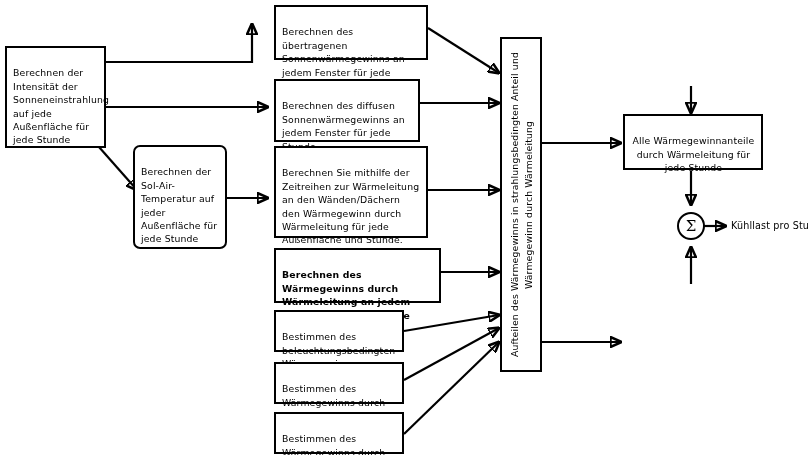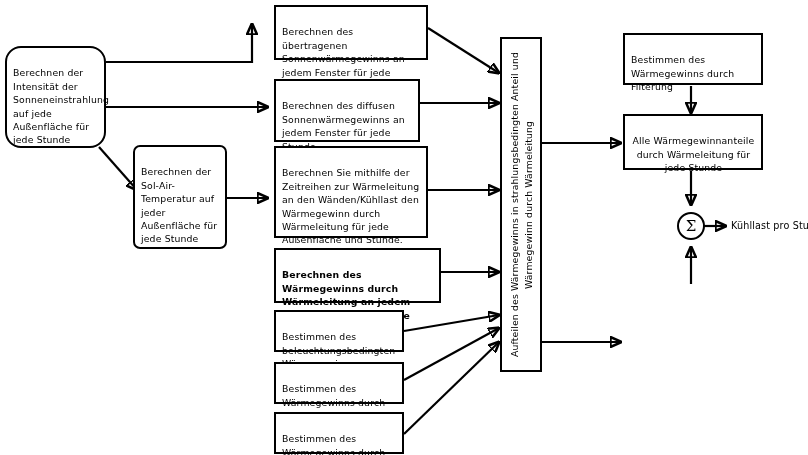--- a/index.html
+++ b/index.html
@@ -116,38 +116,38 @@
 
     <path d="M 691 86 L 691 113" marker-end="url(#arw)"></path>
 
     <path d="M 691 171 L 691 205" marker-end="url(#arw)"></path>
 
     <path d="M 691 284 L 691 247" marker-end="url(#arw)"></path>
 
     <path d="M 704 226 L 726 226" marker-end="url(#arw)"></path>
   </svg>
 
-  <div class="node" style="left:5px; top:46px; width:101px; height:102px;border-radius:16px;">
+  <div class="node" style="left:5px; top:46px; width:101px; height:102px;">
     <span>Berechnen der Intensität der Sonneneinstrahlung auf jede Außenfläche für jede Stunde</span>
   </div>
 
   <div class="node" style="left:133px; top:145px; width:94px; height:104px;border-radius:7px;">
     <span>Berechnen der Sol-Air-Temperatur auf jeder Außenfläche für jede Stunde</span>
   </div>
 
   <div class="node" style="left:274px; top:5px; width:154px; height:55px;">
     <span>Berechnen des übertragenen Sonnenwärmegewinns an jedem Fenster für jede Stunde</span>
   </div>
 
   <div class="node" style="left:274px; top:79px; width:146px; height:63px;">
     <span>Berechnen des diffusen Sonnenwärmegewinns an jedem Fenster für jede Stunde</span>
   </div>
 
   <div class="node" style="left:274px; top:146px; width:154px; height:92px;">
-    <span>Berechnen Sie mithilfe der Zeitreihen zur Wärmeleitung an den Wänden/Kühllast den Wärmegewinn durch Wärmeleitung für jede Außenfläche und Stunde.</span>
+    <span>Berechnen Sie mithilfe der Zeitreihen zur Wärmeleitung an den Wänden/Dächern den Wärmegewinn durch Wärmeleitung für jede Außenfläche und Stunde.</span>
   </div>
 
   <div class="node" style="left:274px; top:248px; width:167px; height:55px;font-weight:bold;">
     <span>Berechnen des Wärmegewinns durch Wärmeleitung an jedem Fenster für jede Stunde</span>
   </div>
 
   <div class="node" style="left:274px; top:310px; width:130px; height:42px;">
     <span>Bestimmen des beleuchtungsbedingten Wärmegewinns</span>
   </div>
 
@@ -156,23 +156,20 @@
   </div>
 
   <div class="node" style="left:274px; top:412px; width:130px; height:42px;">
     <span>Bestimmen des Wärmegewinns durch Geräte</span>
   </div>
 
   <div class="node vertical" style="left:500px; top:37px; width:42px; height:335px;">
     <span class="vtext">Aufteilen des Wärmegewinns in strahlungsbedingten Anteil und Wärmegewinn durch Wärmeleitung</span>
   </div>
 
-  <div class="node" style="left:623px; top:33px; width:140px; height:52px;">
-    <span>Bestimmen des Wärmegewinns durch Filterung</span>
-  </div>
 
   <div class="node" style="left:623px; top:114px; width:140px; height:56px;text-align:center;">
     <span>Alle Wärmegewinnanteile durch Wärmeleitung für jede Stunde</span>
   </div>
 
 
   <div class="sigma" style="left:677px; top:212px; width:28px; height:28px;">
     <span>Σ</span>
   </div>
 

